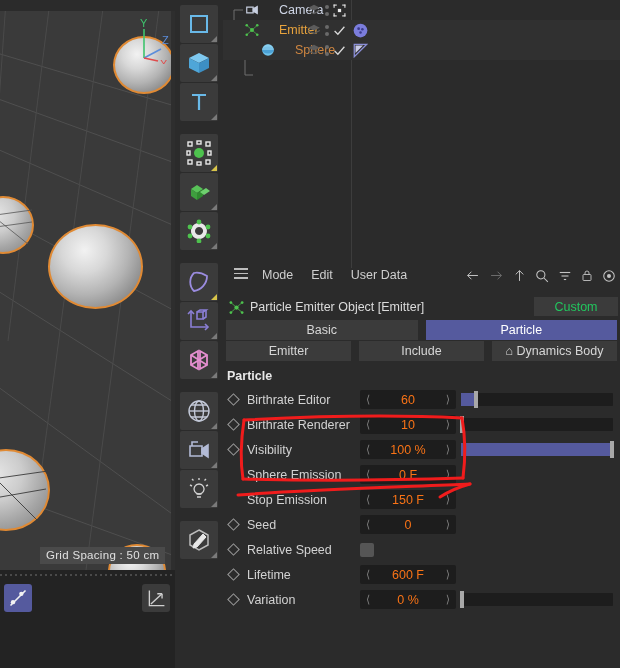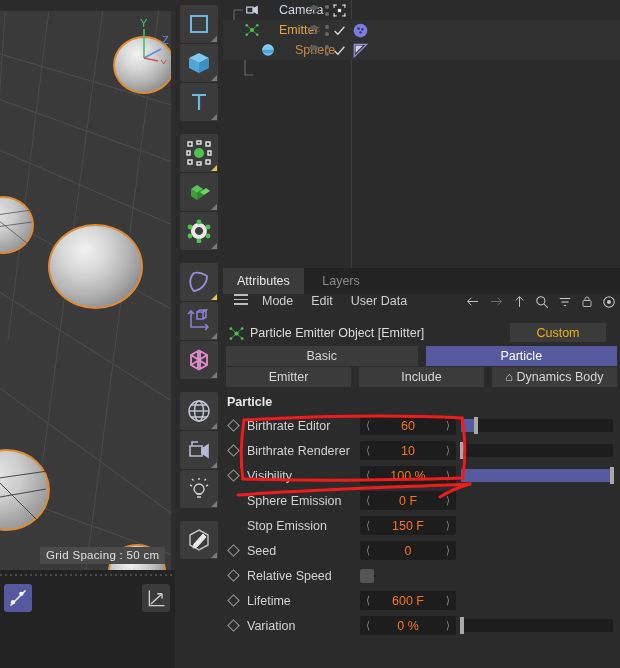--- a/index.html
+++ b/index.html
@@ -93,22 +93,22 @@
   }
   .tab.active { background: #3b3b3b; color: #e8e8e8; }
   .menubar { height: 26px; display: flex; align-items: flex-start; padding-left: 4px; gap: 0; background: #2b2b2b; }
   .menu-item { font-size: 12.5px; color: #cfcfcf; padding: 0 9px; }
   .hamb { width: 20px; display: flex; flex-direction: column; gap: 3px; align-items: center; margin-left: 4px; margin-right: 2px; }
   .hamb i { display: block; width: 14px; height: 1.5px; background: #bdbdbd; }
   .menu-icons { margin-left: auto; display: flex; align-items: center; gap: 9px; padding-right: 4px; }
   .objhdr { height: 26px; display: flex; align-items: center; padding-left: 6px; gap: 6px; position: relative; }
   .objhdr-txt { font-size: 12.5px; color: #dcdcdc; }
   .preset-box {
-    position: absolute; right: 14px; top: 3px; width: 96px; height: 19px;
-    background: #3b3b3b; color: #eab308; font-size: 12.5px;
+    position: absolute; right: 2px; top: 3px; width: 84px; height: 19px;
+    background: #3b3b3b; color: #22c55e; font-size: 12.5px;
     display: flex; align-items: center; justify-content: center;
   }
   .tabgrid { padding: 0 3px; }
   .tabrow { display: flex; gap: 8px; margin-bottom: 1px; }
   .tabcell {
     flex: 1; height: 20px; background: #3b3b3b; color: #d6d6d6;
     font-size: 12.5px; display: flex; align-items: center; justify-content: center;
   }
   .tabcell.sel { background: #555a9e; color: #ffffff; }
   .section-title { font-size: 12.5px; font-weight: bold; color: #e8e8e8; padding: 7px 0 4px 4px; }
@@ -472,24 +472,20 @@
         <svg width="15" height="15" viewBox="0 0 24 24">
           <path d="M2 2 H22 L2 22 Z" fill="none" stroke="#8b8fd8" stroke-width="2"></path>
           <path d="M4 4 H16 L4 16 Z" fill="#c9cbe8"></path>
         </svg>
       </span>
     </div>
   </div>
 
   <div class="attrmgr">
 
-    <div class="tabbar">
-      <span class="tab active">Attributes</span>
-      <span class="tab">Layers</span>
-    </div>
 
     <div class="menubar">
       <span class="hamb">
           <i></i>
           <i></i>
           <i></i>
         </span>
       <span class="menu-item">Mode</span>
       <span class="menu-item">Edit</span>
       <span class="menu-item">User Data</span>

